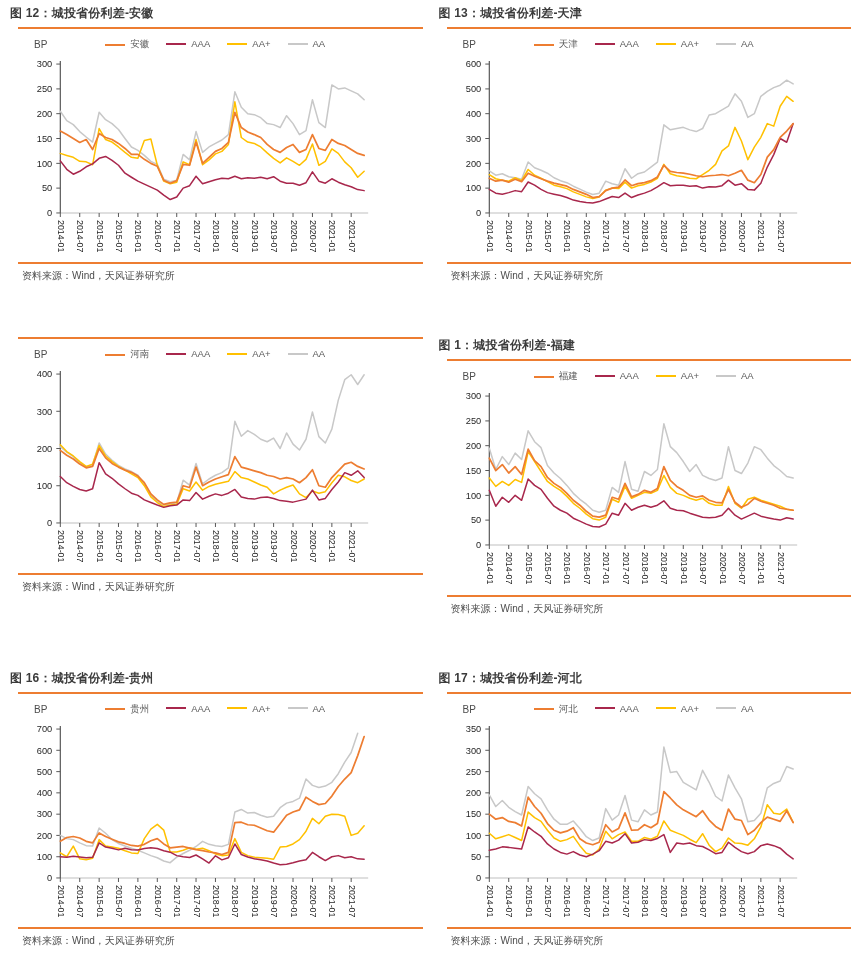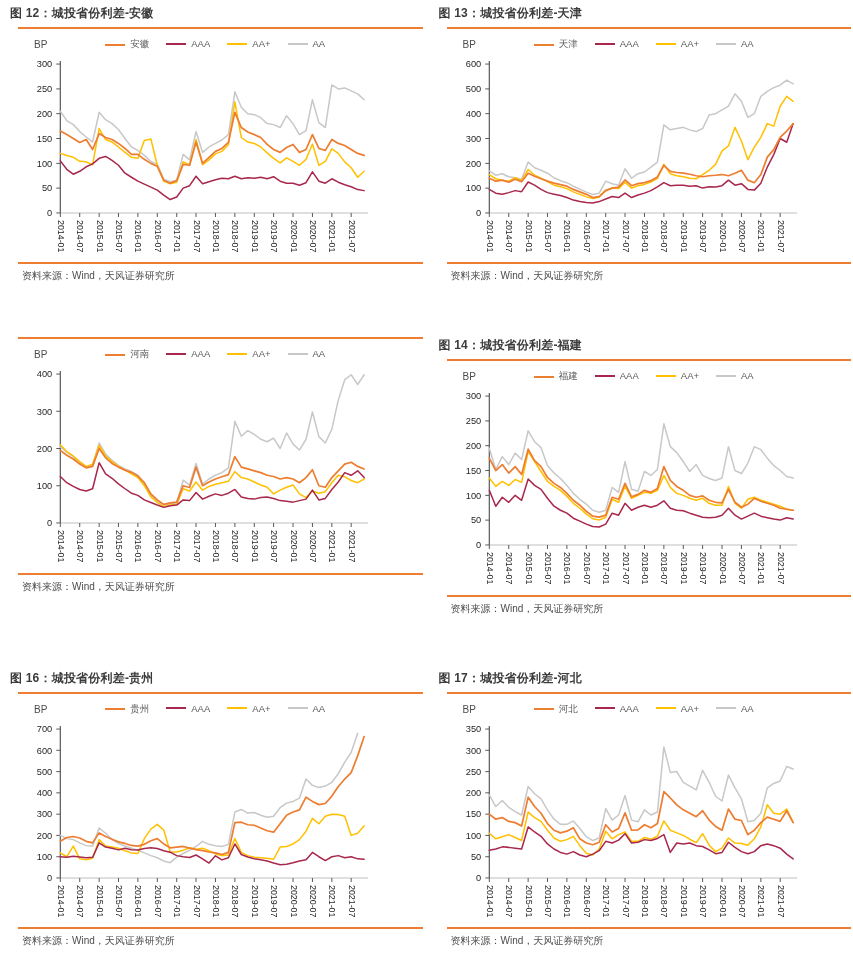--- a/index.html
+++ b/index.html
@@ -270,21 +270,21 @@
           <path d="M52.0 80.3 L58.4 87.0 L64.9 91.4 L71.3 97.0 L77.7 101.8 L84.1 99.5 L90.6 81.0 L97.0 91.4 L103.4 97.0 L109.8 101.8 L116.3 105.5 L122.7 109.2 L129.1 112.9 L135.5 121.0 L142.0 132.1 L148.4 137.7 L154.8 141.7 L161.2 140.2 L167.7 139.5 L174.1 124.0 L180.5 126.2 L186.9 117.3 L193.4 125.4 L199.8 121.7 L206.2 119.5 L212.6 118.0 L219.1 116.6 L225.5 106.9 L231.9 112.9 L238.3 114.3 L244.8 117.3 L251.2 120.3 L257.6 122.5 L264.0 129.1 L270.5 125.4 L276.9 122.5 L283.3 120.3 L289.7 129.1 L296.2 132.8 L302.6 126.2 L309.0 128.4 L315.4 126.9 L321.9 118.0 L328.3 110.6 L334.7 112.1 L341.1 115.8 L347.6 118.0 L354.0 114.3 " fill="none" stroke="#FFC000" stroke-width="1.5" stroke-linejoin="round" stroke-linecap="round"></path>
           <path d="M52.0 111.8 L58.4 118.0 L64.9 121.7 L71.3 124.7 L77.7 126.2 L84.1 124.0 L90.6 98.1 L97.0 109.2 L103.4 113.6 L109.8 119.2 L116.3 124.0 L122.7 128.4 L129.1 130.6 L135.5 135.1 L142.0 137.7 L148.4 140.2 L154.8 142.5 L161.2 141.0 L167.7 140.2 L174.1 135.1 L180.5 135.8 L186.9 127.7 L193.4 134.3 L199.8 131.4 L206.2 129.1 L212.6 130.6 L219.1 128.4 L225.5 124.7 L231.9 132.1 L238.3 133.6 L244.8 134.3 L251.2 132.8 L257.6 132.1 L264.0 133.6 L270.5 135.8 L276.9 136.5 L283.3 137.3 L289.7 135.8 L296.2 134.3 L302.6 125.4 L309.0 135.1 L315.4 133.6 L321.9 124.7 L328.3 117.3 L334.7 108.0 L341.1 110.6 L347.6 106.2 L354.0 112.9 " fill="none" stroke="#A8274C" stroke-width="1.5" stroke-linejoin="round" stroke-linecap="round"></path>
           <path d="M52.0 85.8 L58.4 90.7 L64.9 94.4 L71.3 99.5 L77.7 103.2 L84.1 101.8 L90.6 84.0 L97.0 93.3 L103.4 98.8 L109.8 102.5 L116.3 105.5 L122.7 107.7 L129.1 111.4 L135.5 118.0 L142.0 129.1 L148.4 135.1 L154.8 139.5 L161.2 138.0 L167.7 137.3 L174.1 121.0 L180.5 122.8 L186.9 102.5 L193.4 121.0 L199.8 117.3 L206.2 114.3 L212.6 112.1 L219.1 109.9 L225.5 92.1 L231.9 102.5 L238.3 104.3 L244.8 106.2 L251.2 108.0 L257.6 110.6 L264.0 111.8 L270.5 114.3 L276.9 112.9 L283.3 114.3 L289.7 118.0 L296.2 112.9 L302.6 105.1 L309.0 121.0 L315.4 122.5 L321.9 112.9 L328.3 106.2 L334.7 99.5 L341.1 97.7 L347.6 101.8 L354.0 104.3 " fill="none" stroke="#ED7D31" stroke-width="1.7" stroke-linejoin="round" stroke-linecap="round"></path>
         </g>
       </svg>
     <div class="rule rule-bottom"></div>
     <p class="source">资料来源：Wind，天风证券研究所</p>
   </section>
 
   <section class="panel">
-    <h3 class="fig-title">图 14：城投省份利差-福建</h3>
+    <h3 class="fig-title">图 1：城投省份利差-福建</h3>
     <div class="rule rule-top"></div>
     <div class="chart-head">
       <span class="bp">BP</span>
       <div class="legend">
         <span class="li">
             <i class="sw" style="background: rgb(237, 125, 49);"></i>
             <span class="lt">福建</span>
           </span>
         <span class="li">
             <i class="sw" style="background: rgb(168, 39, 76);"></i>

